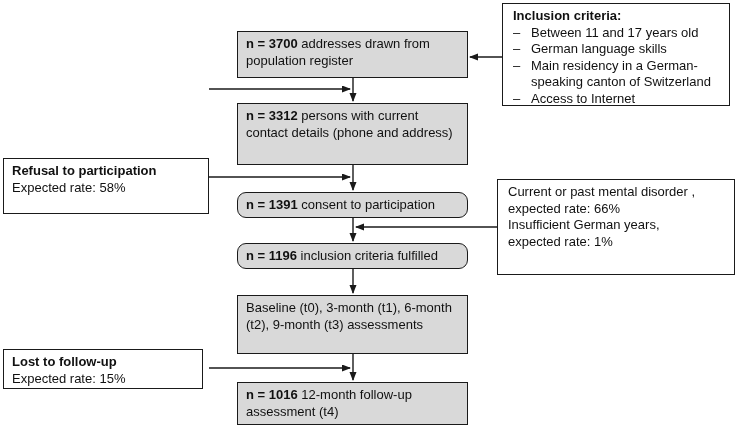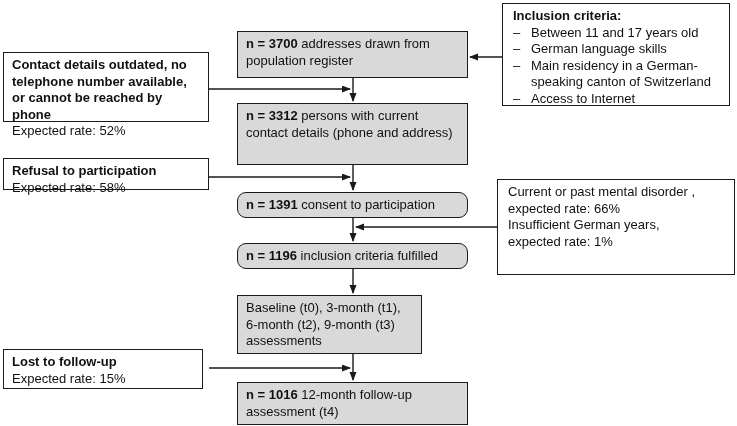--- a/index.html
+++ b/index.html
@@ -103,36 +103,32 @@
     </div>
   </div>
 
   <div class="box flow-box center-v" style="left:237px; top:243px; width:231px; height:26px; padding-top:0; padding-bottom:0;">
     <div>
       <span class="bold">n = 1196</span>
       <span>inclusion criteria fulfilled</span>
     </div>
   </div>
 
-  <div class="box flow-box" style="left:237px; top:295px; width:185px; height:59px;">
+  <div class="box flow-box" style="left:237px; top:295px; width:231px; height:59px;">
     <span class="bold"></span>
     <span>Baseline (t0), 3-month (t1), 6-month (t2), 9-month (t3) assessments</span>
   </div>
 
   <div class="box flow-box" style="left:237px; top:382px; width:231px; height:43px;">
     <span class="bold">n = 1016</span>
     <span>12-month follow-up assessment (t4)</span>
   </div>
 
-  <div class="box side-box" style="left:3px; top:52px; width:206px; height:70px;">
-    <div class="bold">Contact details outdated, no telephone number available, or cannot be reached by phone</div>
-    <div>Expected rate: 52%</div>
-  </div>
 
-  <div class="box side-box" style="left:3px; top:158px; width:206px; height:32px;">
+  <div class="box side-box" style="left:3px; top:158px; width:206px; height:56px;">
     <div class="bold">Refusal to participation</div>
     <div>Expected rate: 58%</div>
   </div>
 
   <div class="box side-box" style="left:3px; top:349px; width:200px; height:40px;">
     <div class="bold">Lost to follow-up</div>
     <div>Expected rate: 15%</div>
   </div>
 
   <div class="box side-box" style="left:502px; top:3px; width:228px; height:103px; padding-left:10px;">

